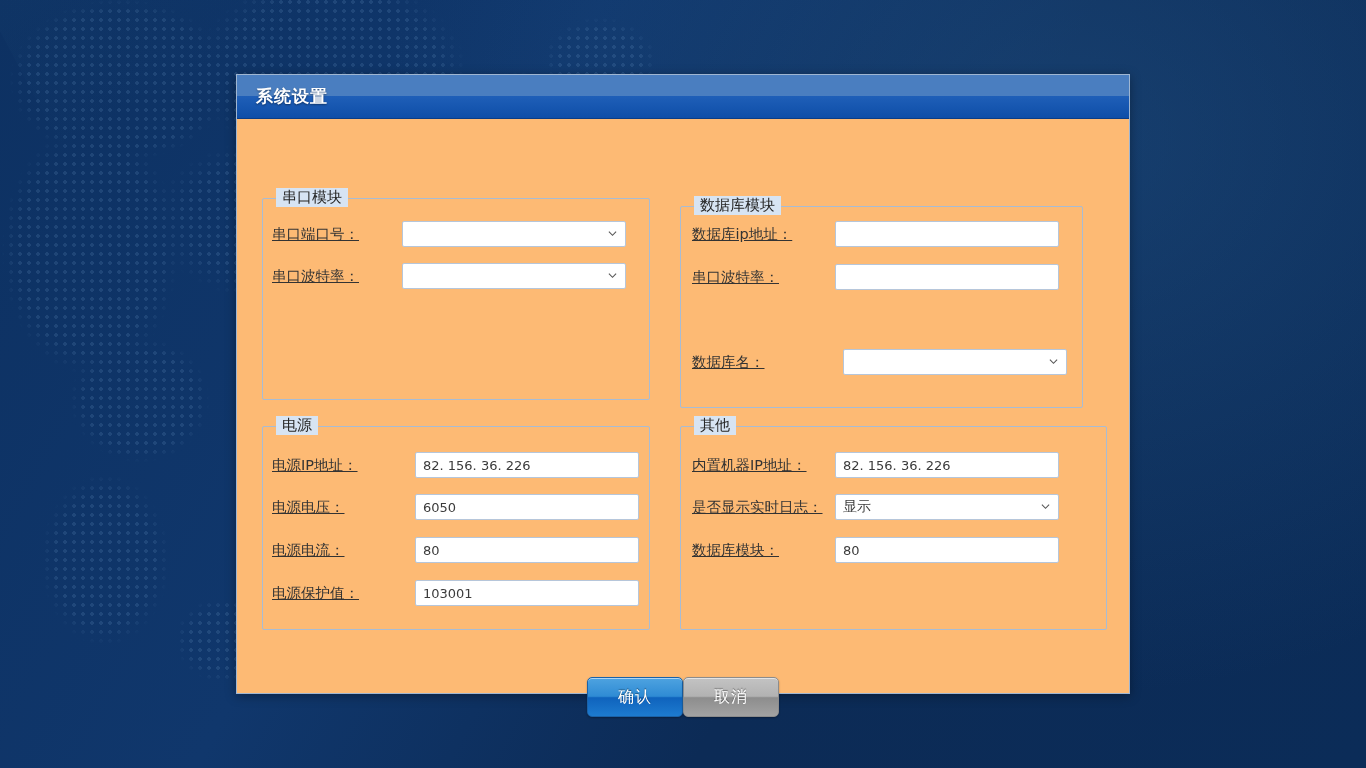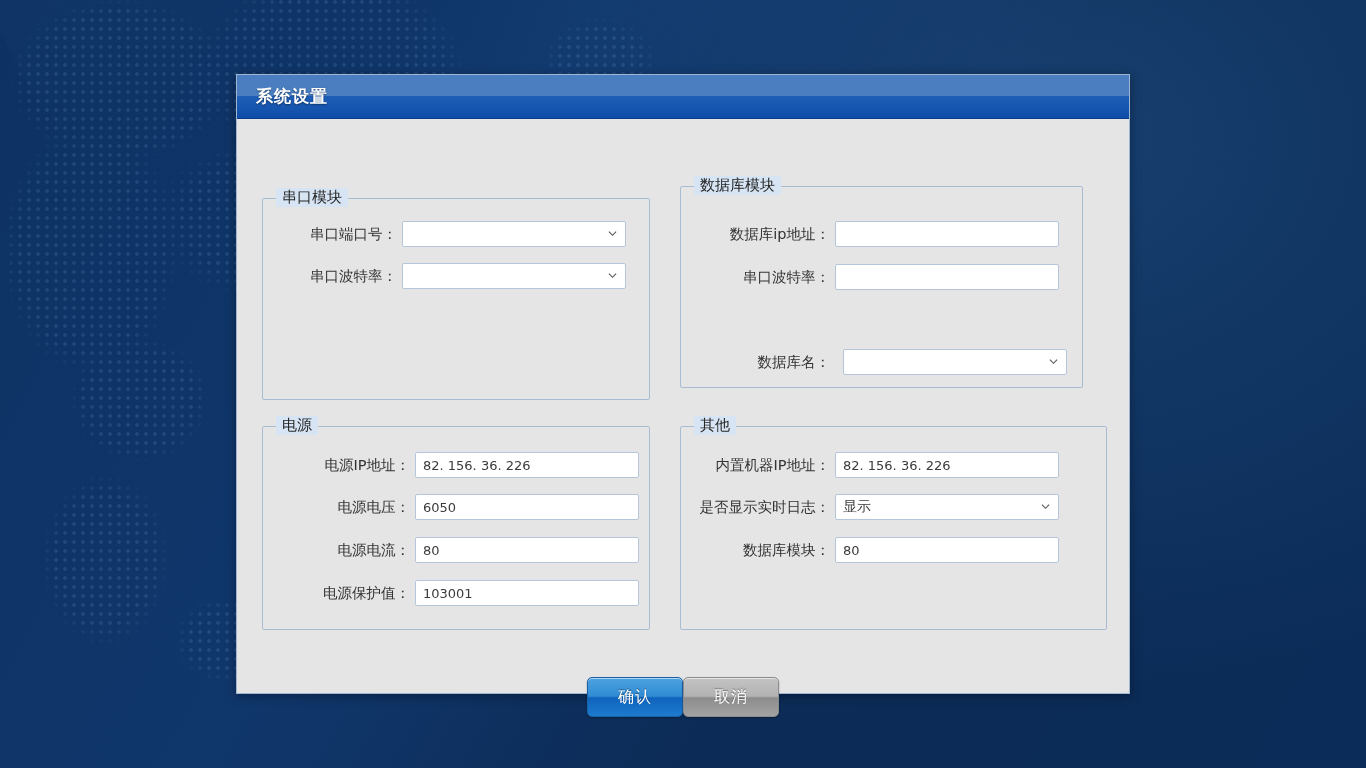--- a/index.html
+++ b/index.html
@@ -64,21 +64,21 @@
       radial-gradient(ellipse 70px 60px  at 225px 640px,  #000 52%, transparent 72%),
       radial-gradient(ellipse 80px 60px  at 600px 60px,   #000 50%, transparent 72%);
     pointer-events: none;
   }
 
   
   #dialog {
     position: absolute;
     left: 236px; top: 74px;
     width: 894px; height: 620px;
-    background: #e5e5e5;
+    background: #fdba74;
     border: 1px solid #9fb6d2;
     box-shadow: 0 2px 10px rgba(0,0,0,0.35);
   }
 
   #titlebar {
     height: 44px;
     width: 100%;
     background: linear-gradient(180deg,
         #4a7ec0 0%, #4a7ec0 48%,
         #1f5fb8 49%, #0e4ea8 100%);
@@ -114,37 +114,37 @@
     top: -11px;
     left: 13px;
     background: #d7e4f3;
     padding: 0 6px;
     font-size: 15px;
     color: #262626;
     white-space: nowrap;
   }
 
   #gb-serial   { left: 25px;  top: 79px;  width: 388px; height: 202px; }
-  #gb-db       { left: 443px; top: 67px;  width: 403px; height: 202px; }
+  #gb-db       { left: 443px; top: 87px;  width: 403px; height: 202px; }
   #gb-power    { left: 25px;  top: 307px; width: 388px; height: 204px; }
   #gb-other    { left: 443px; top: 307px; width: 427px; height: 204px; }
 
   
   .row {
     position: absolute;
     display: flex;
     align-items: center;
     height: 26px;
   }
   .row .lbl {
     font-size: 14.5px;
     color: #333333;
-    text-align: right;
     white-space: nowrap;
     padding-right: 5px;
+    text-decoration: underline;
   }
 
   .field {
     height: 26px;
     background: #ffffff;
     border: 1px solid #b6c6da;
     border-radius: 2px;
     display: flex;
     align-items: center;
     padding: 4px 7px;

